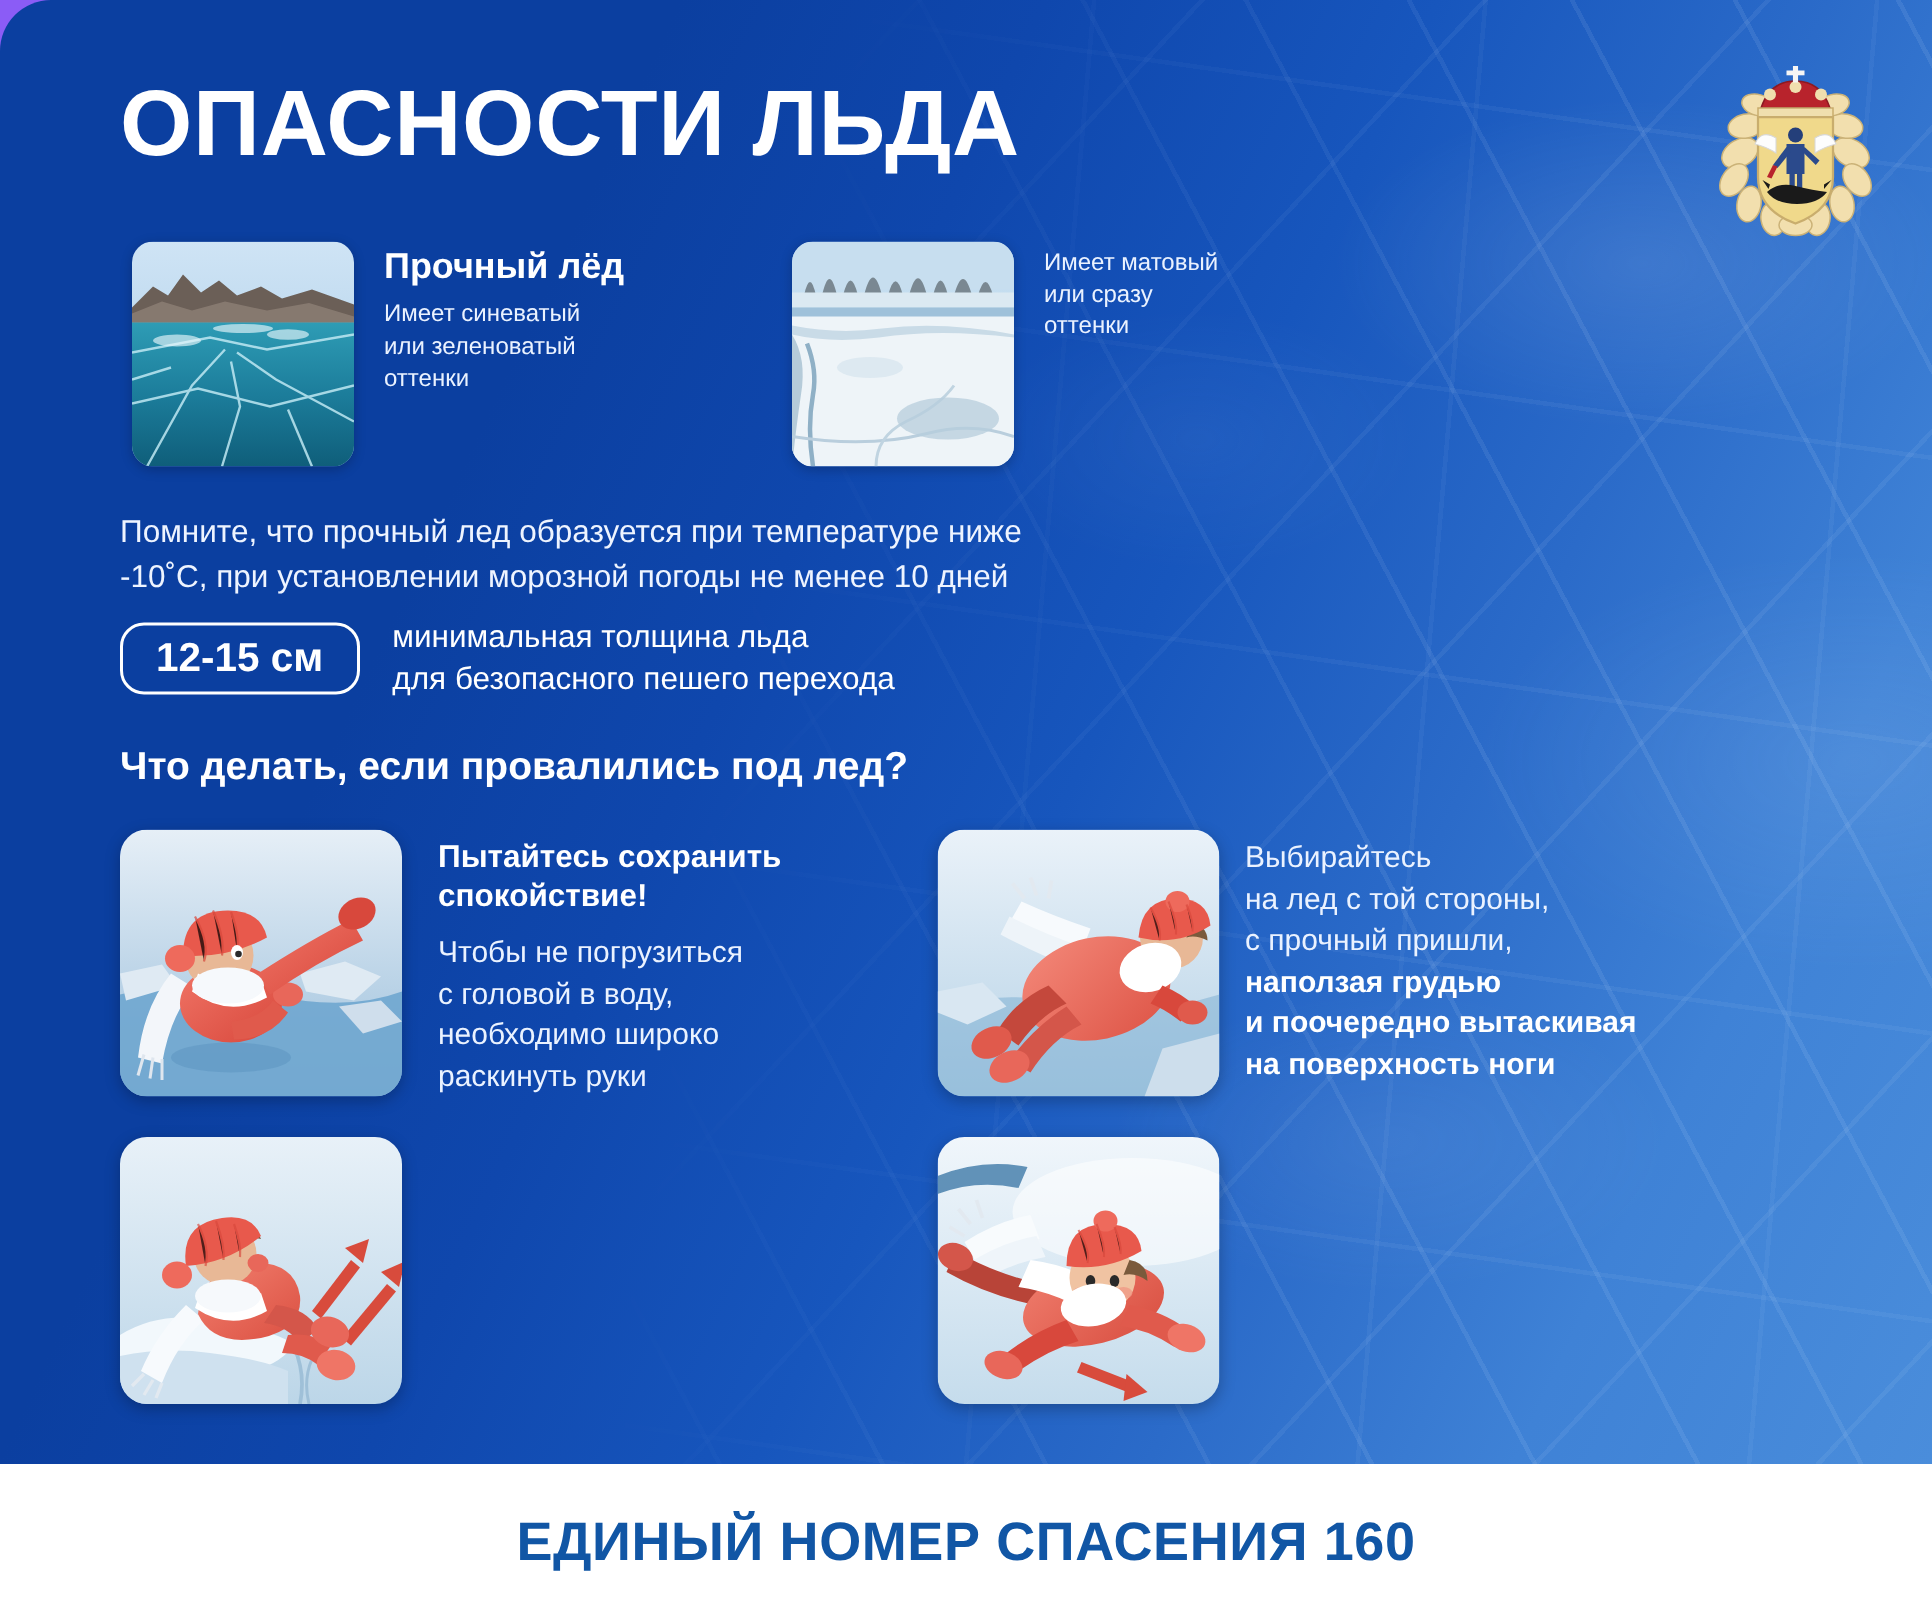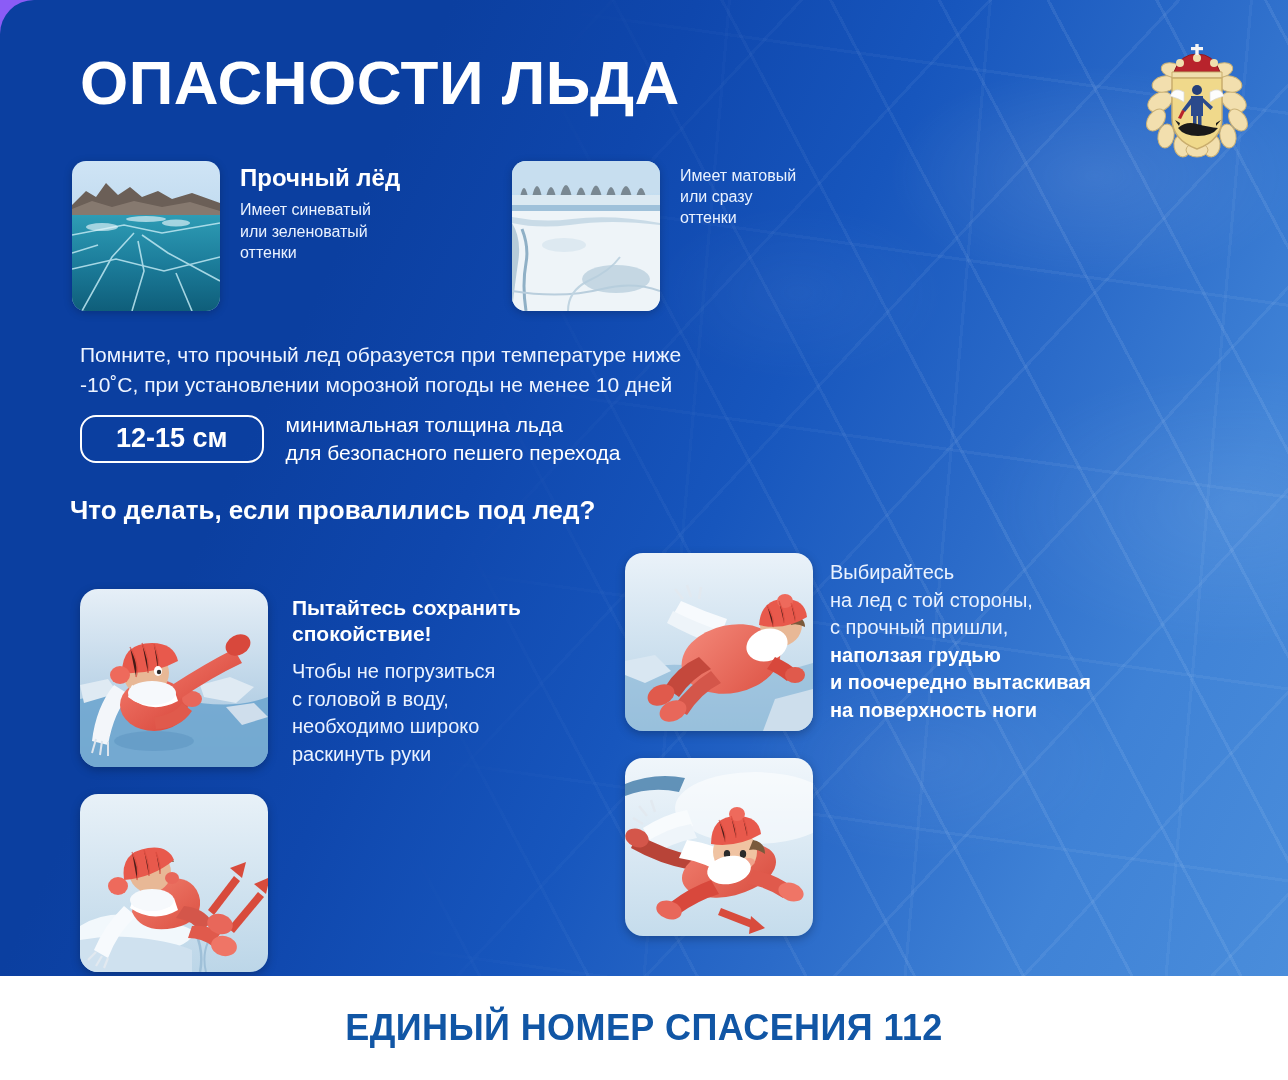--- a/index.html
+++ b/index.html
@@ -55,21 +55,21 @@
     position: absolute; left: 80px; top: 50px;
     font-size: 62px; font-weight: 700; color: #ffffff;
     letter-spacing: 0.5px; line-height: 1.05; white-space: nowrap;
   }
   .emblem {
     position: absolute; right: 32px; top: 42px;
     width: 118px; height: 118px;
   }
 
   
-  .icecards { position: absolute; left: 72px; top: 161px; width: 1000px; height: 150px; }
+  .icecards { position: absolute; left: 88px; top: 161px; width: 1000px; height: 150px; }
   .icecard { position: absolute; top: 0; width: 480px; height: 150px; }
   .icecard.left  { left: 0; }
   .icecard.right { left: 440px; }
   .icecard .thumb {
     position: absolute; left: 0; top: 0;
     width: 148px; height: 150px;
     border-radius: 14px; overflow: hidden;
     box-shadow: 0 2px 8px rgba(0,0,0,.22);
   }
   .icecard .txt { position: absolute; left: 168px; top: 4px; width: 300px; }
@@ -86,40 +86,40 @@
   .note {
     position: absolute; left: 80px; top: 340px;
     width: 800px;
     font-size: 21px; line-height: 1.45; color: #eef4ff;
   }
   
   .thickrow { position: absolute; left: 80px; top: 411px; display: flex; align-items: center; }
   .badge {
     border: 2.5px solid #ffffff;
     border-radius: 16px;
-    padding: 8px 34px 9px;
+    padding: 8px 22px 9px;
     font-size: 27px; font-weight: 700; color: #ffffff;
     line-height: 1; white-space: nowrap;
   }
   .thicktxt {
     margin-left: 22px;
     font-size: 21px; line-height: 1.34; color: #ffffff; font-weight: 400;
   }
 
   
   .section-h {
-    position: absolute; left: 70px; top: 495px;
+    position: absolute; left: 80px; top: 495px;
     font-size: 26px; font-weight: 700; color: #ffffff; white-space: nowrap;
   }
 
   
   .advice { position: absolute; left: 80px; top: 553px; width: 1110px; }
   .arow { position: relative; height: 205px; }
   .acell { position: absolute; top: 0; width: 545px; height: 185px; }
-  .acell.c1 { left: 0; margin-top: 36px; }
+  .acell.c1 { left: 0; }
   .acell.c2 { left: 545px; }
   .acell .ill {
     position: absolute; left: 0; top: 0;
     width: 188px; height: 178px;
     border-radius: 18px; overflow: hidden;
     box-shadow: 0 3px 10px rgba(0,0,0,.25);
   }
   .acell .body { position: absolute; left: 212px; top: 6px; width: 330px; }
   .acell .lead {
     font-size: 21px; font-weight: 700; color: #ffffff;
@@ -553,16 +553,16 @@
                 <path d="M126 158 l14 12 l-16 6 z"></path>
               </g>
             </svg>
           </div>
         </div>
       </div>
     </div>
   </div>
 
   <div class="footer">
-    <div class="fx">ЕДИНЫЙ НОМЕР СПАСЕНИЯ 112</div>
+    <div class="fx">ЕДИНЫЙ НОМЕР СПАСЕНИЯ 160</div>
   </div>
 
 </div>
 
 </body></html>

